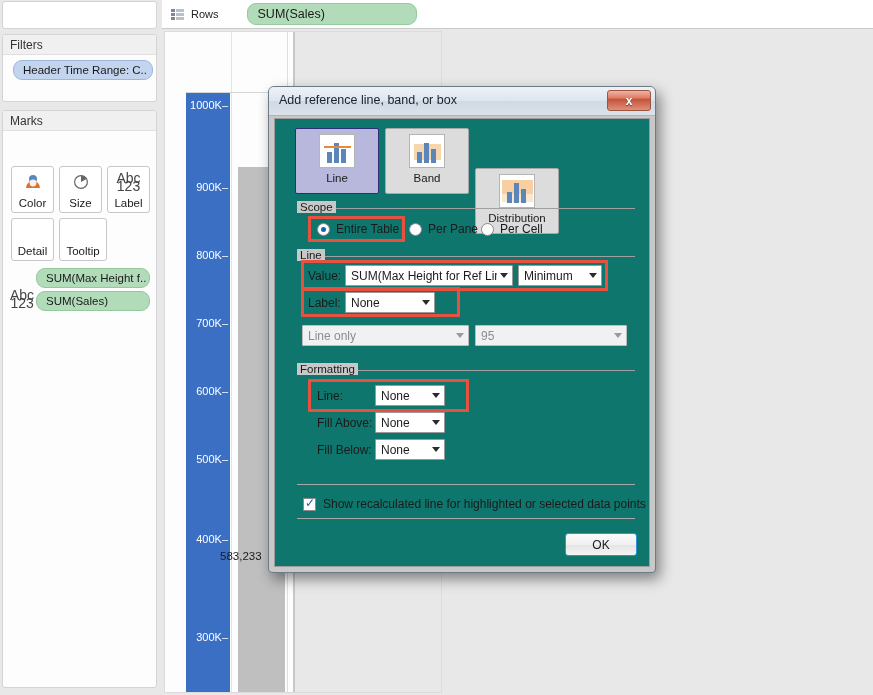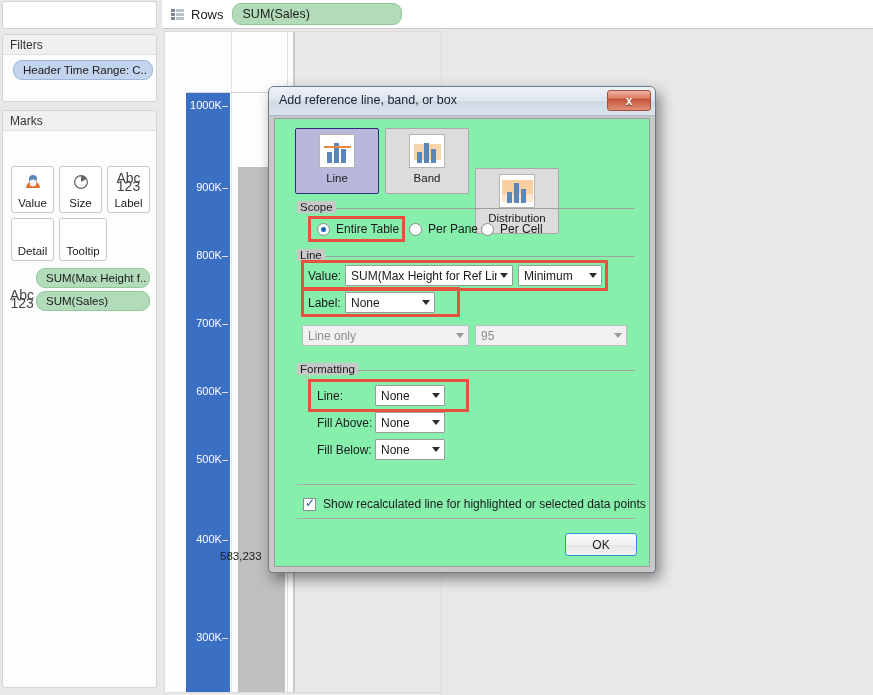--- a/index.html
+++ b/index.html
@@ -82,21 +82,21 @@
   .mark-btn .glyph { flex: 1; display:flex; align-items:center; justify-content:center; }
   .abc123 { font-size: 14px; line-height: 8px; text-align:center; color:#444; }
 
   
   #rows-shelf {
     position: absolute; left: 162px; top: 0; width: 711px; height: 29px;
     background: #ffffff; border-bottom: 1px solid #c9c9c9;
     display: flex; align-items: center;
   }
   #rows-icon { margin-left: 9px; margin-right: 7px; width: 13px; height: 11px; }
-  #rows-label { font-size: 13px; color: #222; margin-right: 8px; }
+  #rows-label { font-size: 11px; color: #222; margin-right: 28px; }
   #rows-pill { width: 170px; text-align: left; padding: 3px 10px; font-size: 12.5px; }
 
   #viz-wrap {
     position: absolute; left: 162px; top: 29px; width: 711px; height: 666px;
     background: #e8e8e8;
   }
   #viz-plot {
     position: absolute; left: 2px; top: 2px; width: 278px; height: 662px;
     background: #fdfdfd; border: 1px solid #dcdcdc;
   }
@@ -144,21 +144,21 @@
     position: absolute; right: 4px; top: 3px; width: 44px; height: 21px;
     border-radius: 3px;
     background: linear-gradient(to bottom, #f0b3a5 0%, #dd7a63 38%, #c3523a 42%, #e08f78 100%);
     border: 1px solid #9a5440;
     display: flex; align-items: center; justify-content: center;
     color: #fff; font-weight: bold; font-size: 12px;
     text-shadow: 0 1px 1px rgba(0,0,0,0.5);
   }
   #dlg-body {
     position: absolute; left: 5px; top: 31px; right: 5px; bottom: 5px;
-    background: #86efac;
+    background: #0f766e;
     border: 1px solid #9d9d9d;
   }
 
   .type-tab {
     position: absolute; top: 9px; width: 84px; height: 66px;
     border: 1px solid #a8a8a8; background: #dcdcdc;
     display: flex; flex-direction: column; align-items: center;
     border-radius: 2px;
   }
   .type-tab.selected {
@@ -245,21 +245,21 @@
 
 
       <div class="mark-btn" style="left:8px; top:55px; width:43px; height:47px;">
         <span class="glyph">
           <svg width="20" height="18" viewBox="0 0 20 18">
             <circle cx="10" cy="6" r="4" fill="#5b86b9"></circle>
             <path d="M3 15a7 7 0 0 1 14 0z" fill="#e0702c"></path>
             <circle cx="10" cy="10" r="3.4" fill="#f2f2f2"></circle>
           </svg>
         </span>
-        <span>Value</span>
+        <span>Color</span>
       </div>
 
       <div class="mark-btn" style="left:56px; top:55px; width:43px; height:47px;">
         <span class="glyph">
           <svg width="18" height="18" viewBox="0 0 18 18">
             <circle cx="9" cy="9" r="6.4" fill="none" stroke="#666" stroke-width="1.2"></circle>
             <path d="M9 9 L9 2.6 A6.4 6.4 0 0 1 14.4 6 Z" fill="#666"></path>
           </svg>
         </span>
         <span>Size</span>

